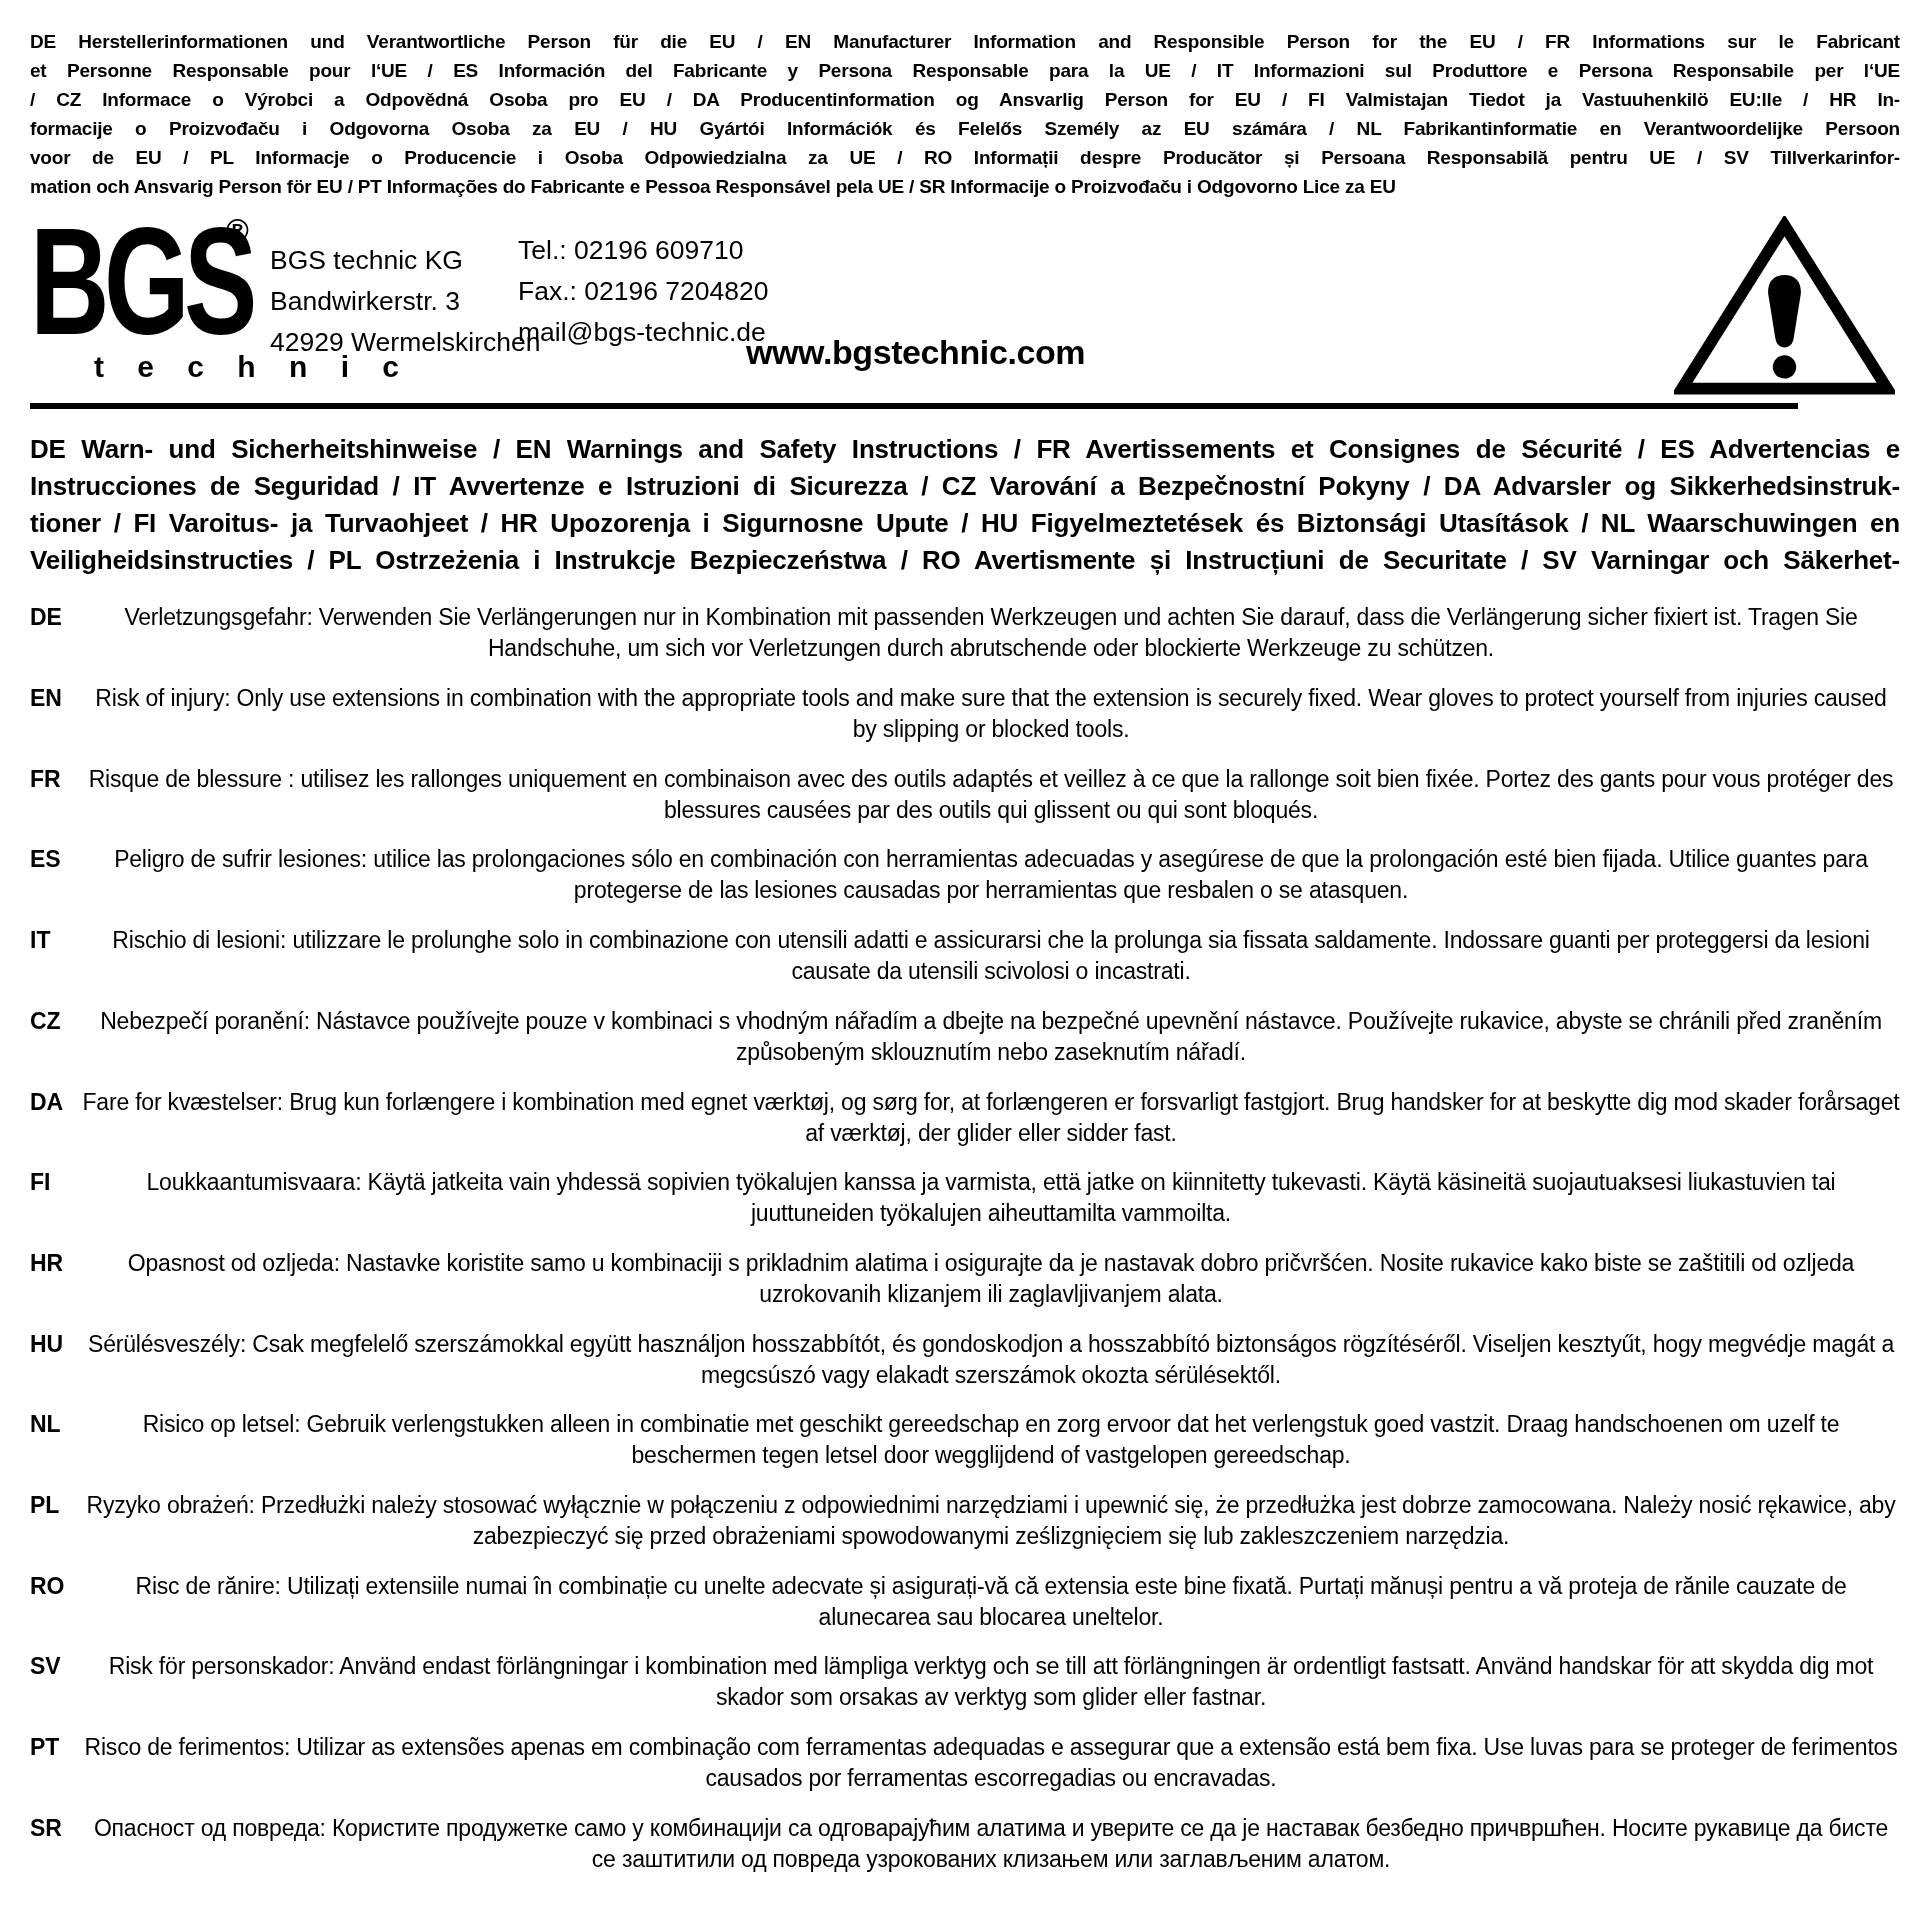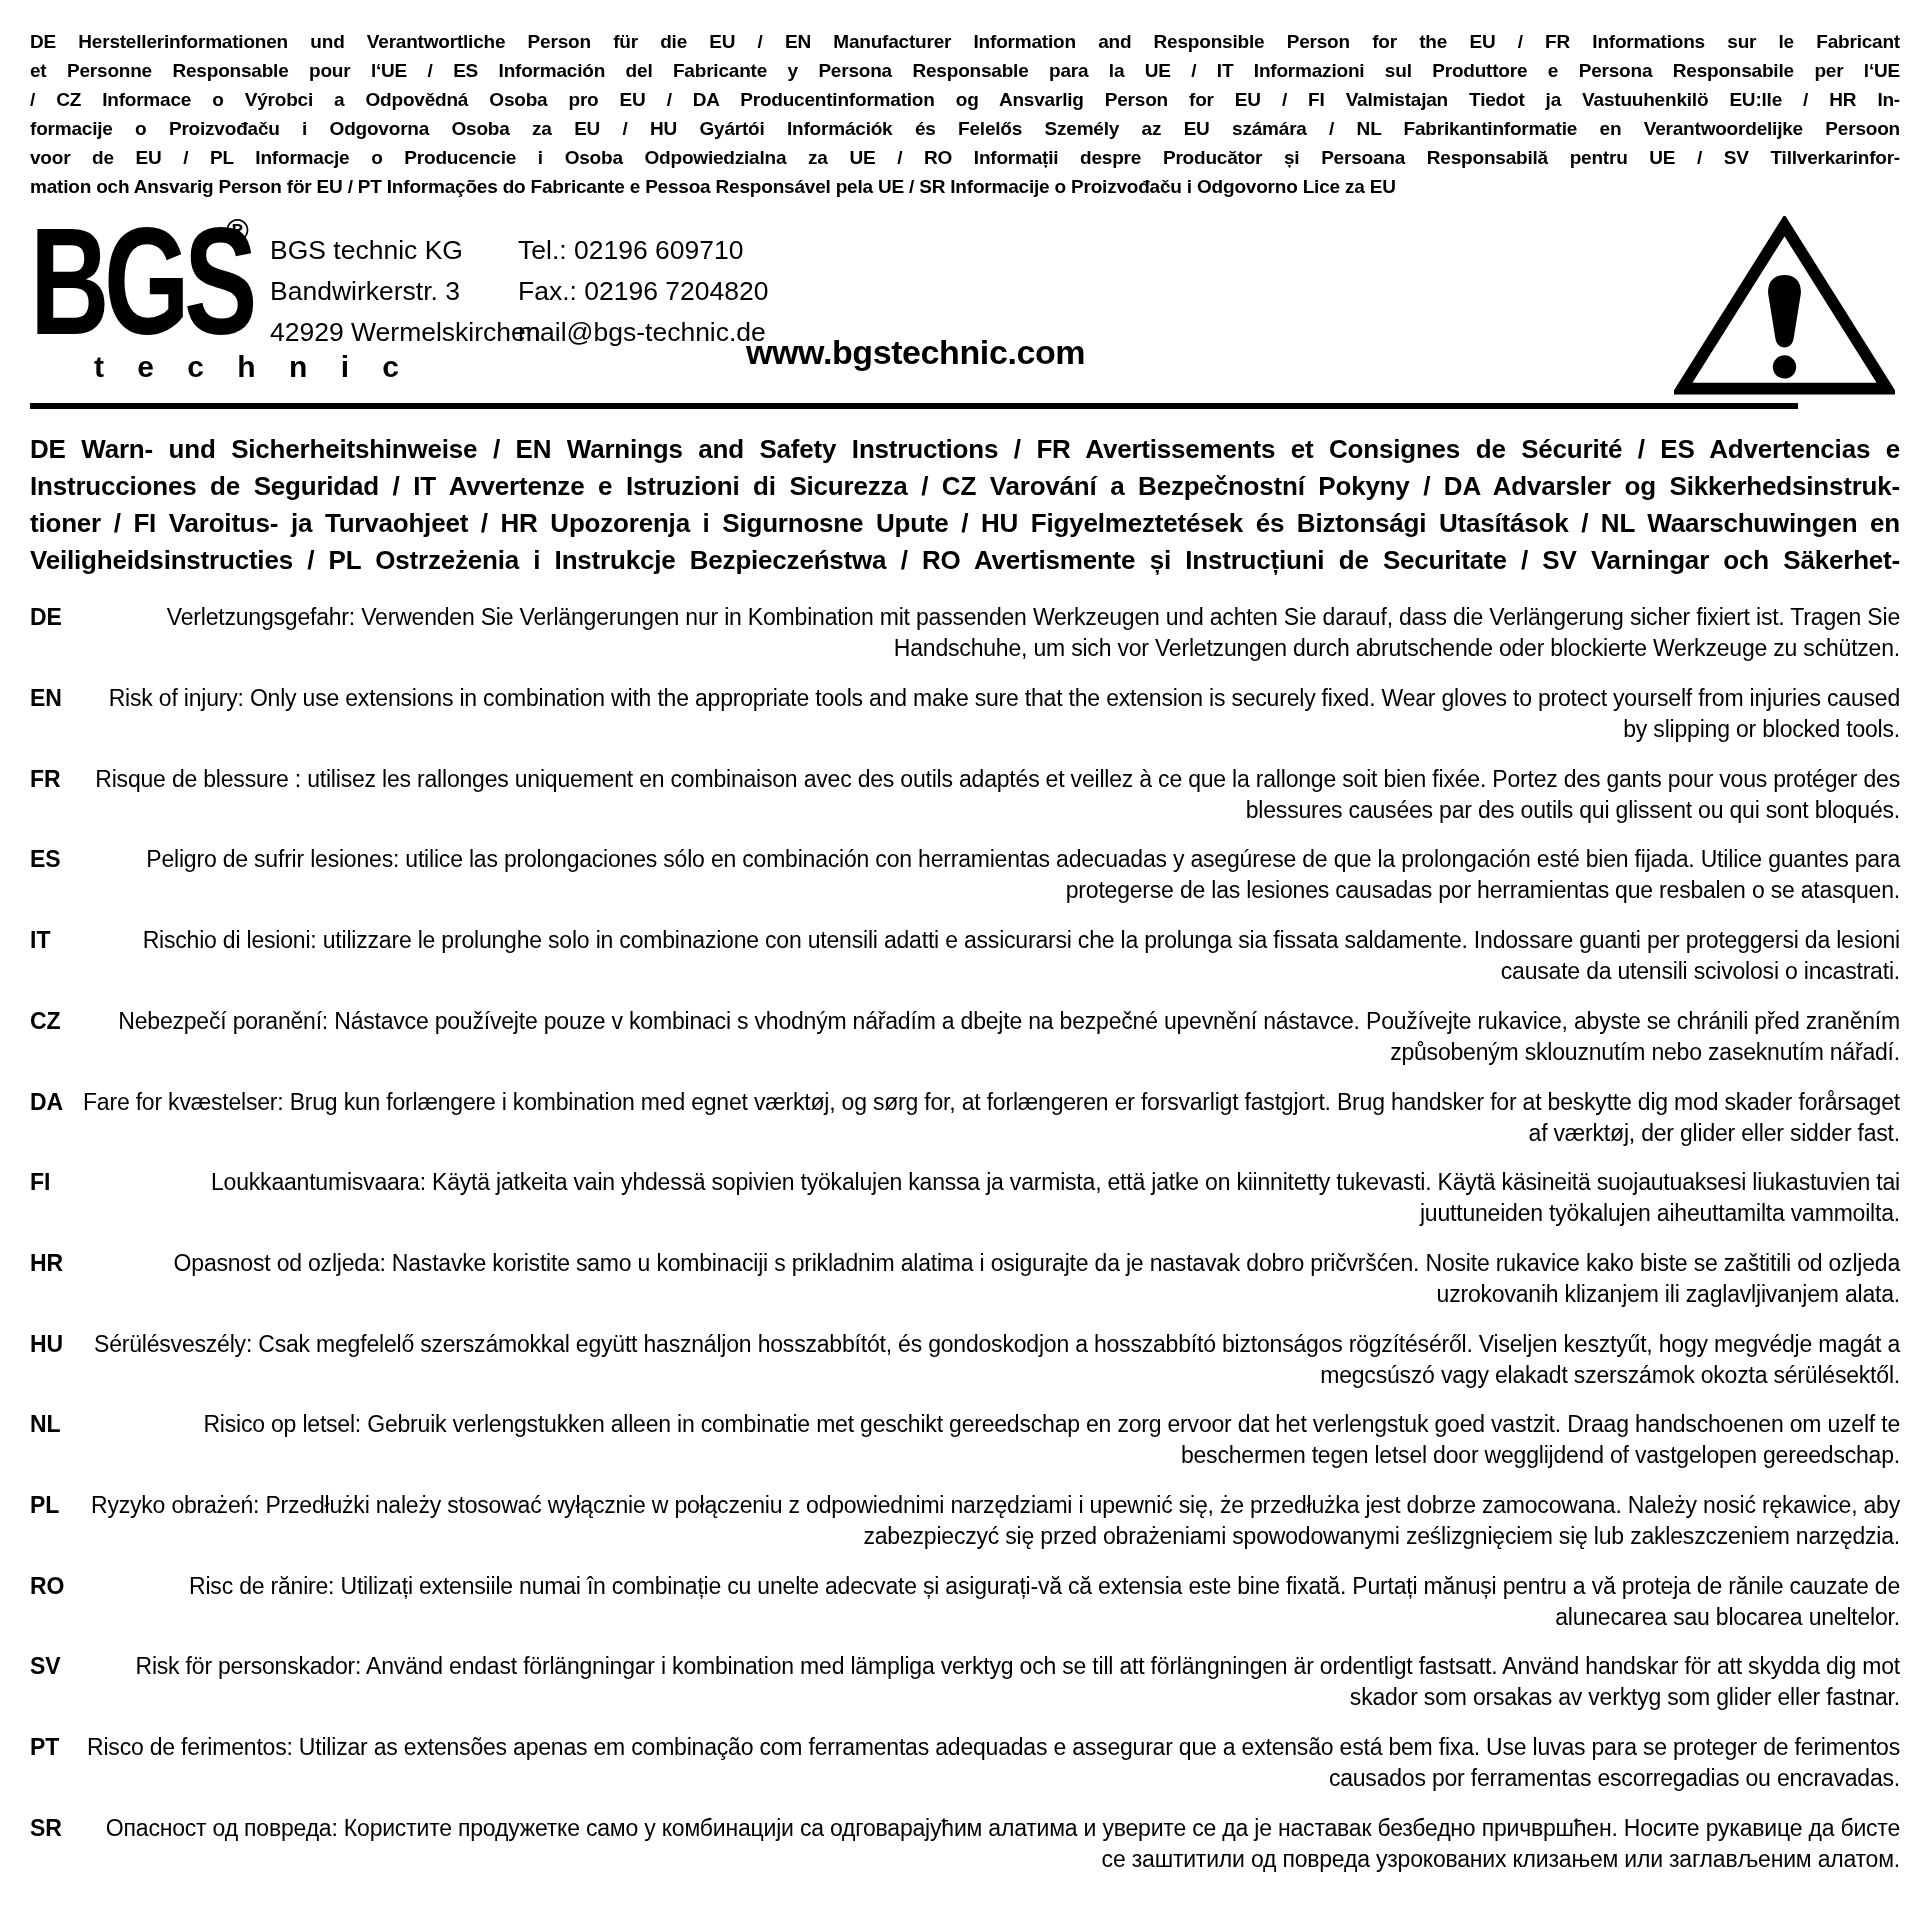--- a/index.html
+++ b/index.html
@@ -47,21 +47,21 @@
   }
   .logo-reg {
     position: absolute; left: 196px; top: -3.1px;
     font-weight: bold; font-size: 31px; line-height: 31px;
   }
   .logo-sub {
     position: absolute; left: 64px; top: 132px;
     font-weight: bold; font-size: 30px; letter-spacing: 12.5px;
     white-space: nowrap;
   }
-  .addr-col { position: absolute; left: 240px; top: 14px; font-size: 26.5px; line-height: 41px; }
+  .addr-col { position: absolute; left: 240px; top: 24px; font-size: 26.5px; line-height: 41px; }
   .contact-col { position: absolute; left: 488px; top: 14px; font-size: 26.5px; line-height: 41px; }
   .website {
     position: absolute; left: 716px; top: 117px;
     font-weight: bold; font-size: 34px; letter-spacing: -0.4px;
   }
   .warning-triangle { position: absolute; right: 4.7px; top: 0; width: 221px; height: 182px; }
 
   
   .divider {
     margin: 3.1px 0 0 30px;
@@ -85,21 +85,21 @@
     flex: 0 0 52px;
     font-weight: bold;
     font-size: 23px;
     line-height: 31px;
   }
   .instr-text {
     flex: 1 1 auto;
     font-size: 23px;
     line-height: 31px;
     letter-spacing: -0.2px;
-    text-align: right;
+    text-align: center;
   }
 </style>
 </head>
 <body>
 
 <div class="page">
 
   <div class="manu-header">
     <div class="jline">DE Herstellerinformationen und Verantwortliche Person für die EU / EN Manufacturer Information and Responsible Person for the EU / FR Informations sur le Fabricant</div>
     <div class="jline">et Personne Responsable pour l‘UE / ES Información del Fabricante y Persona Responsable para la UE / IT Informazioni sul Produttore e Persona Responsabile per l‘UE</div>

